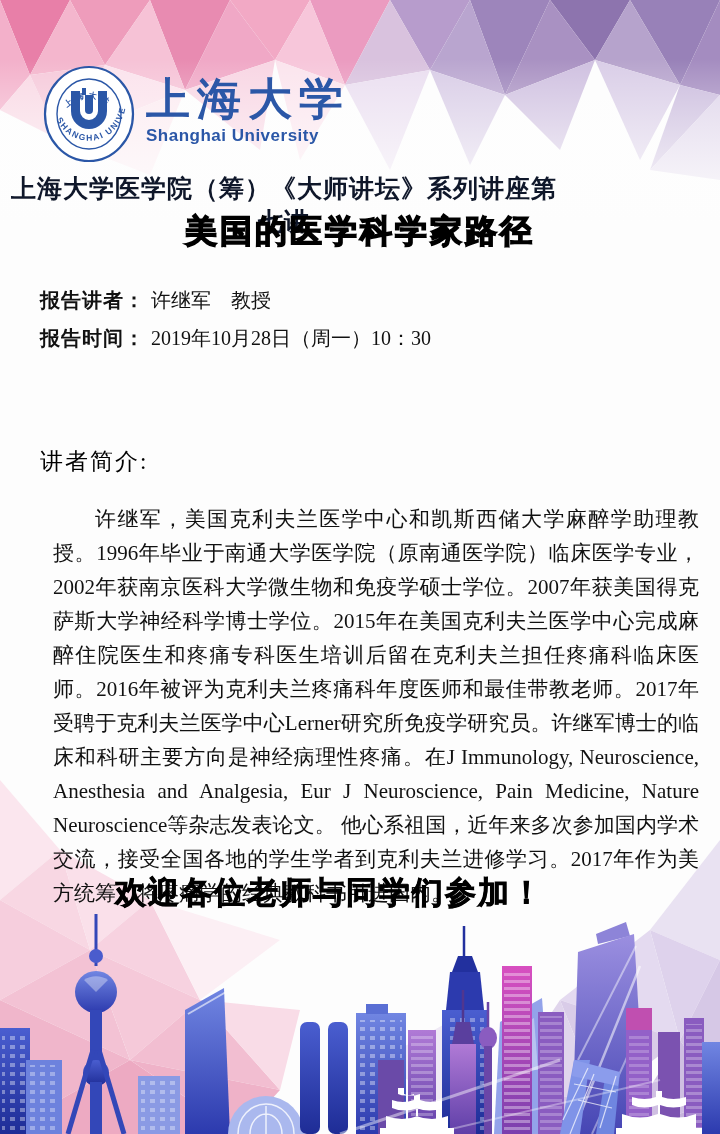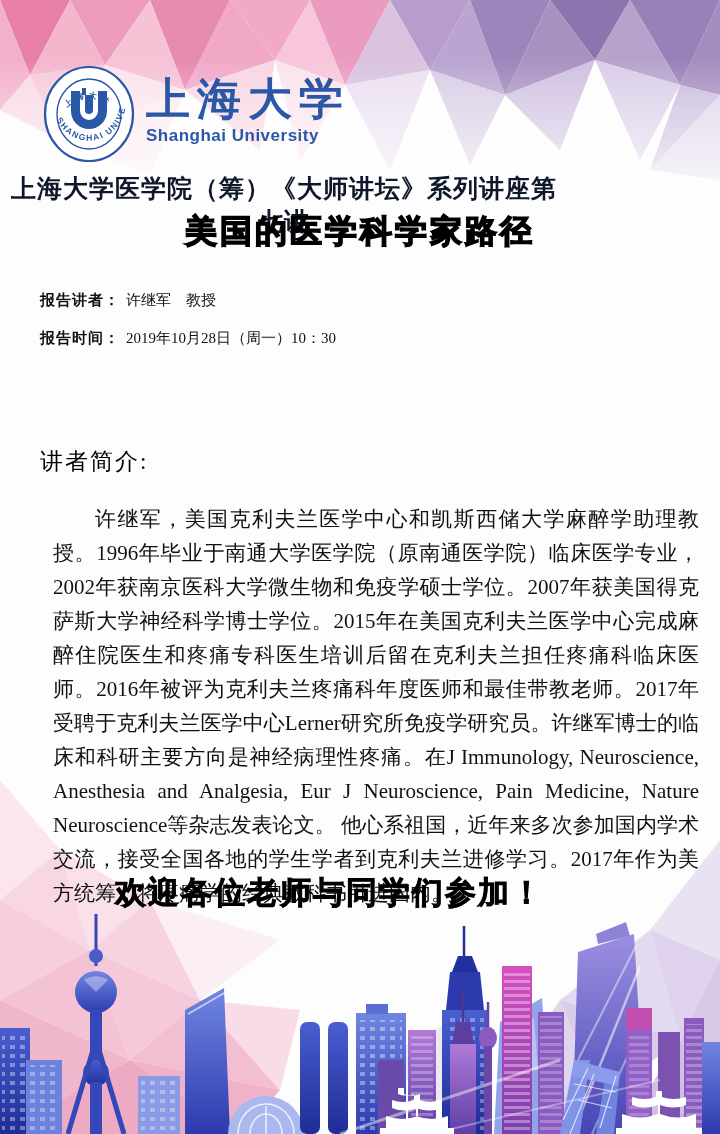--- a/index.html
+++ b/index.html
@@ -15,21 +15,21 @@
   .logo-zh{font-size:44px;font-weight:bold;color:#2b57a7;letter-spacing:7px;line-height:1.1;
            font-family:"Liberation Serif","DejaVu Serif",serif;}
   .logo-en{font-size:17px;font-weight:bold;color:#2b57a7;letter-spacing:0.5px;margin-top:2px;
            font-family:"Liberation Sans","DejaVu Sans",sans-serif;}
   .series{position:absolute;top:172px;left:0;width:568px;text-align:center;
           font-size:25px;font-weight:bold;letter-spacing:1px;color:#0f172a;}
   .title{position:absolute;top:210px;left:0;width:720px;text-align:center;margin:0;
          font-family:"Liberation Sans","DejaVu Sans",sans-serif;
          font-size:32px;font-weight:900;letter-spacing:3px;color:#000;
          -webkit-text-stroke:1.5px #000;}
-  .details{position:absolute;top:282px;left:40px;font-size:15px;color:#111;}
+  .details{position:absolute;top:282px;left:40px;font-size:20px;color:#111;}
   .detail-line{height:37.5px;line-height:37.5px;white-space:nowrap;}
   .dl{font-weight:bold;letter-spacing:1px;}
   .dv{margin-left:6px;}
   .bio-heading{position:absolute;top:446px;left:40px;font-size:23px;font-weight:normal;
                letter-spacing:2px;color:#000;}
   .bio{position:absolute;top:486px;left:37px;width:646px;margin:16px;
        font-size:21px;line-height:34px;text-align:justify;text-indent:2em;color:#111;}
   .closing{position:absolute;top:872px;left:0;width:659px;text-align:center;
            font-size:31px;font-weight:900;letter-spacing:2px;color:#000;
            -webkit-text-stroke:0.8px #000;}

